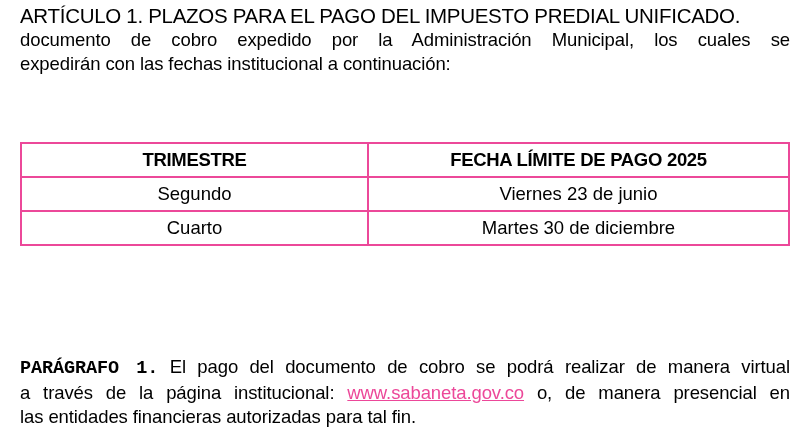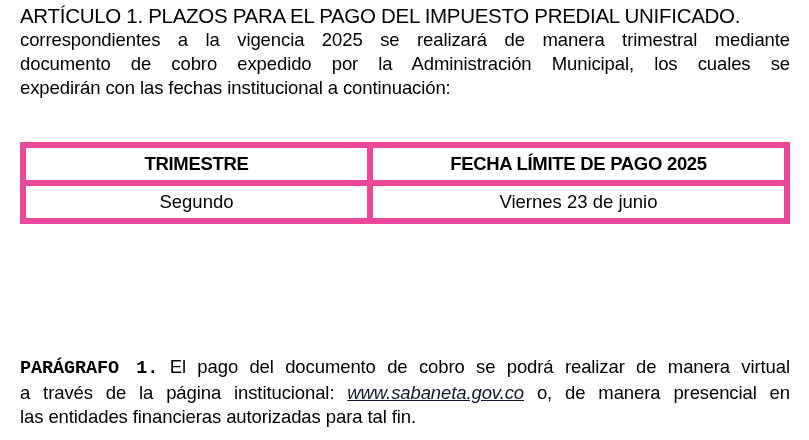--- a/index.html
+++ b/index.html
@@ -16,55 +16,58 @@
       font-size: 18.5px; line-height: 24px; text-align: justify;
       text-align-last: left; margin: 0; letter-spacing: -0.1px;
     }
     .para .line { display: block; text-align: justify; text-align-last: justify; white-space: nowrap; }
     .para .line.last { text-align-last: left; }
     table.dates {
       position: absolute; left: 20px; top: 142px; width: 770px;
       border-collapse: collapse; table-layout: fixed;
     }
     table.dates td, table.dates th {
-      border: 6px solid #ec4899; height: 32px; padding: 0;
+      border: 2px solid #ec4899; height: 32px; padding: 0;
       text-align: center; vertical-align: middle; font-size: 18.5px;
     }
     table.dates th { font-weight: bold; font-size: 18.5px; letter-spacing: -0.3px; }
     table.dates col.c1 { width: 347px; }
     .para2 { position: absolute; left: 20px; top: 355px; width: 770px; }
     .para2 b { font-weight: bold; font-family: Liberation Mono, monospace; }
-    a.link { color: #0f172a; text-decoration: underline; font-style: italic; }
+    a.link { color: #ec4899; text-decoration: underline; }
   </style>
 </head>
 <body>
 
 <div class="doc">
   <p class="title">ARTÍCULO 1. PLAZOS PARA EL PAGO DEL IMPUESTO PREDIAL UNIFICADO.</p>
   <p class="para">
-    <span class="line">correspondientes a la vigencia 2025 se realizará de manera trimestral mediante</span>
     <span class="line">documento de cobro expedido por la Administración Municipal, los cuales se</span>
     <span class="line last">expedirán con las fechas institucional a continuación:</span>
   </p>
 </div>
 
 <table class="dates">
   <colgroup>
       <col class="c1">
       <col class="c2">
     </colgroup>
   <tbody>
       <tr>
     <th>TRIMESTRE</th>
     <th>FECHA LÍMITE DE PAGO 2025</th>
   </tr>
   <tr>
     <td>Segundo</td>
     <td>Viernes 23 de junio</td>
   </tr>
+  <tr>
+    <td>Cuarto</td>
+    <td>Martes 30 de diciembre</td>
+  </tr>
 </tbody>
   </table>
 
 <div class="para2">
   <p class="para">
     <span class="line"><b>PARÁGRAFO 1.</b><span> El pago del documento de cobro se podrá realizar de manera virtual</span></span>
     <span class="line"><span>a través de la página institucional: </span><a class="link" href="#">www.sabaneta.gov.co</a><span> o, de manera presencial en</span></span>
     <span class="line last">las entidades financieras autorizadas para tal fin.</span>
   </p>
 </div>

